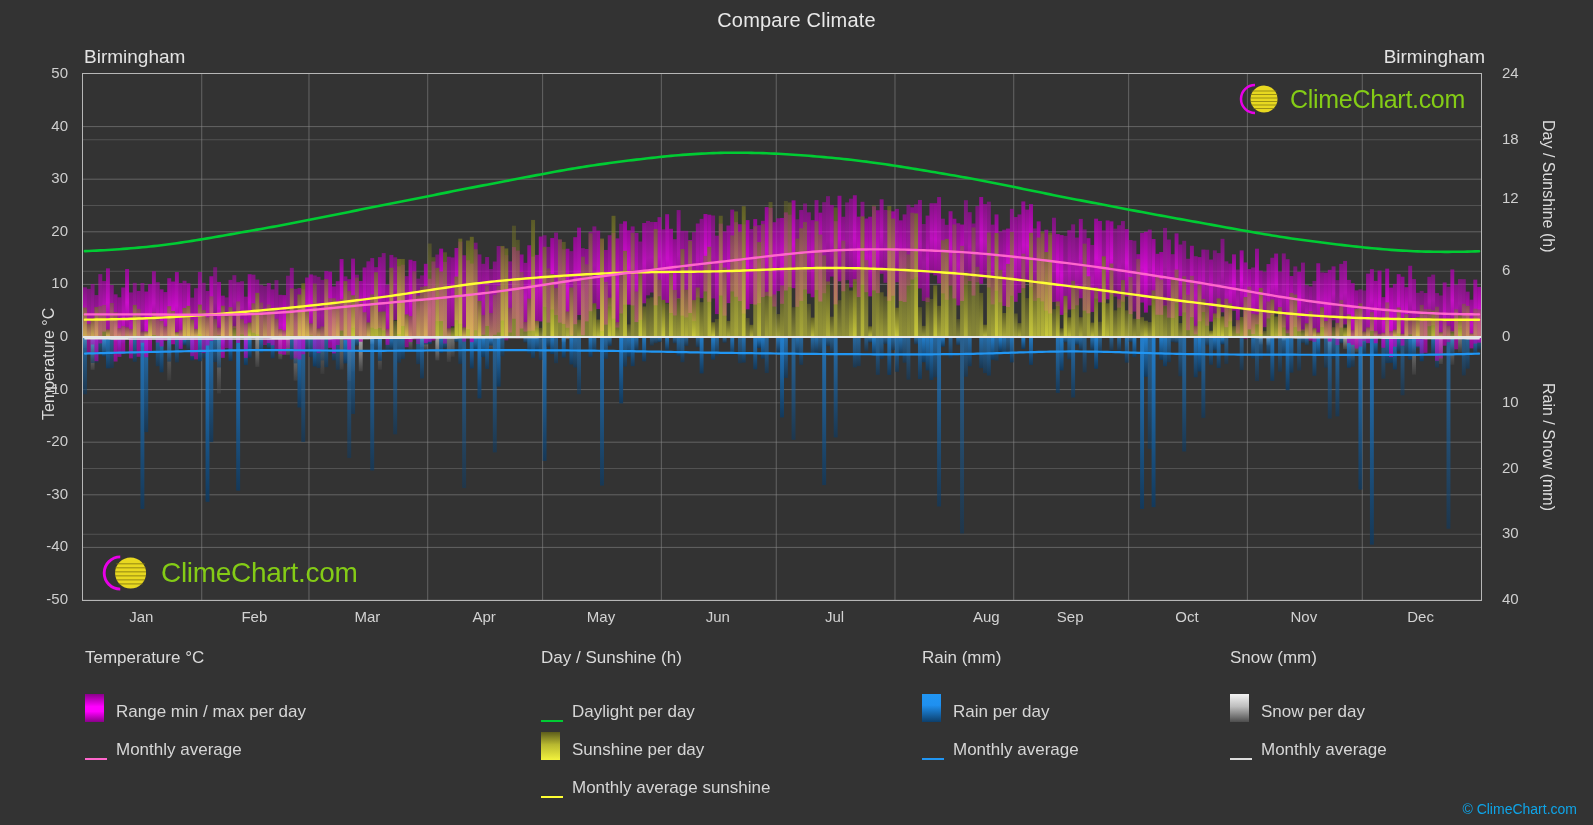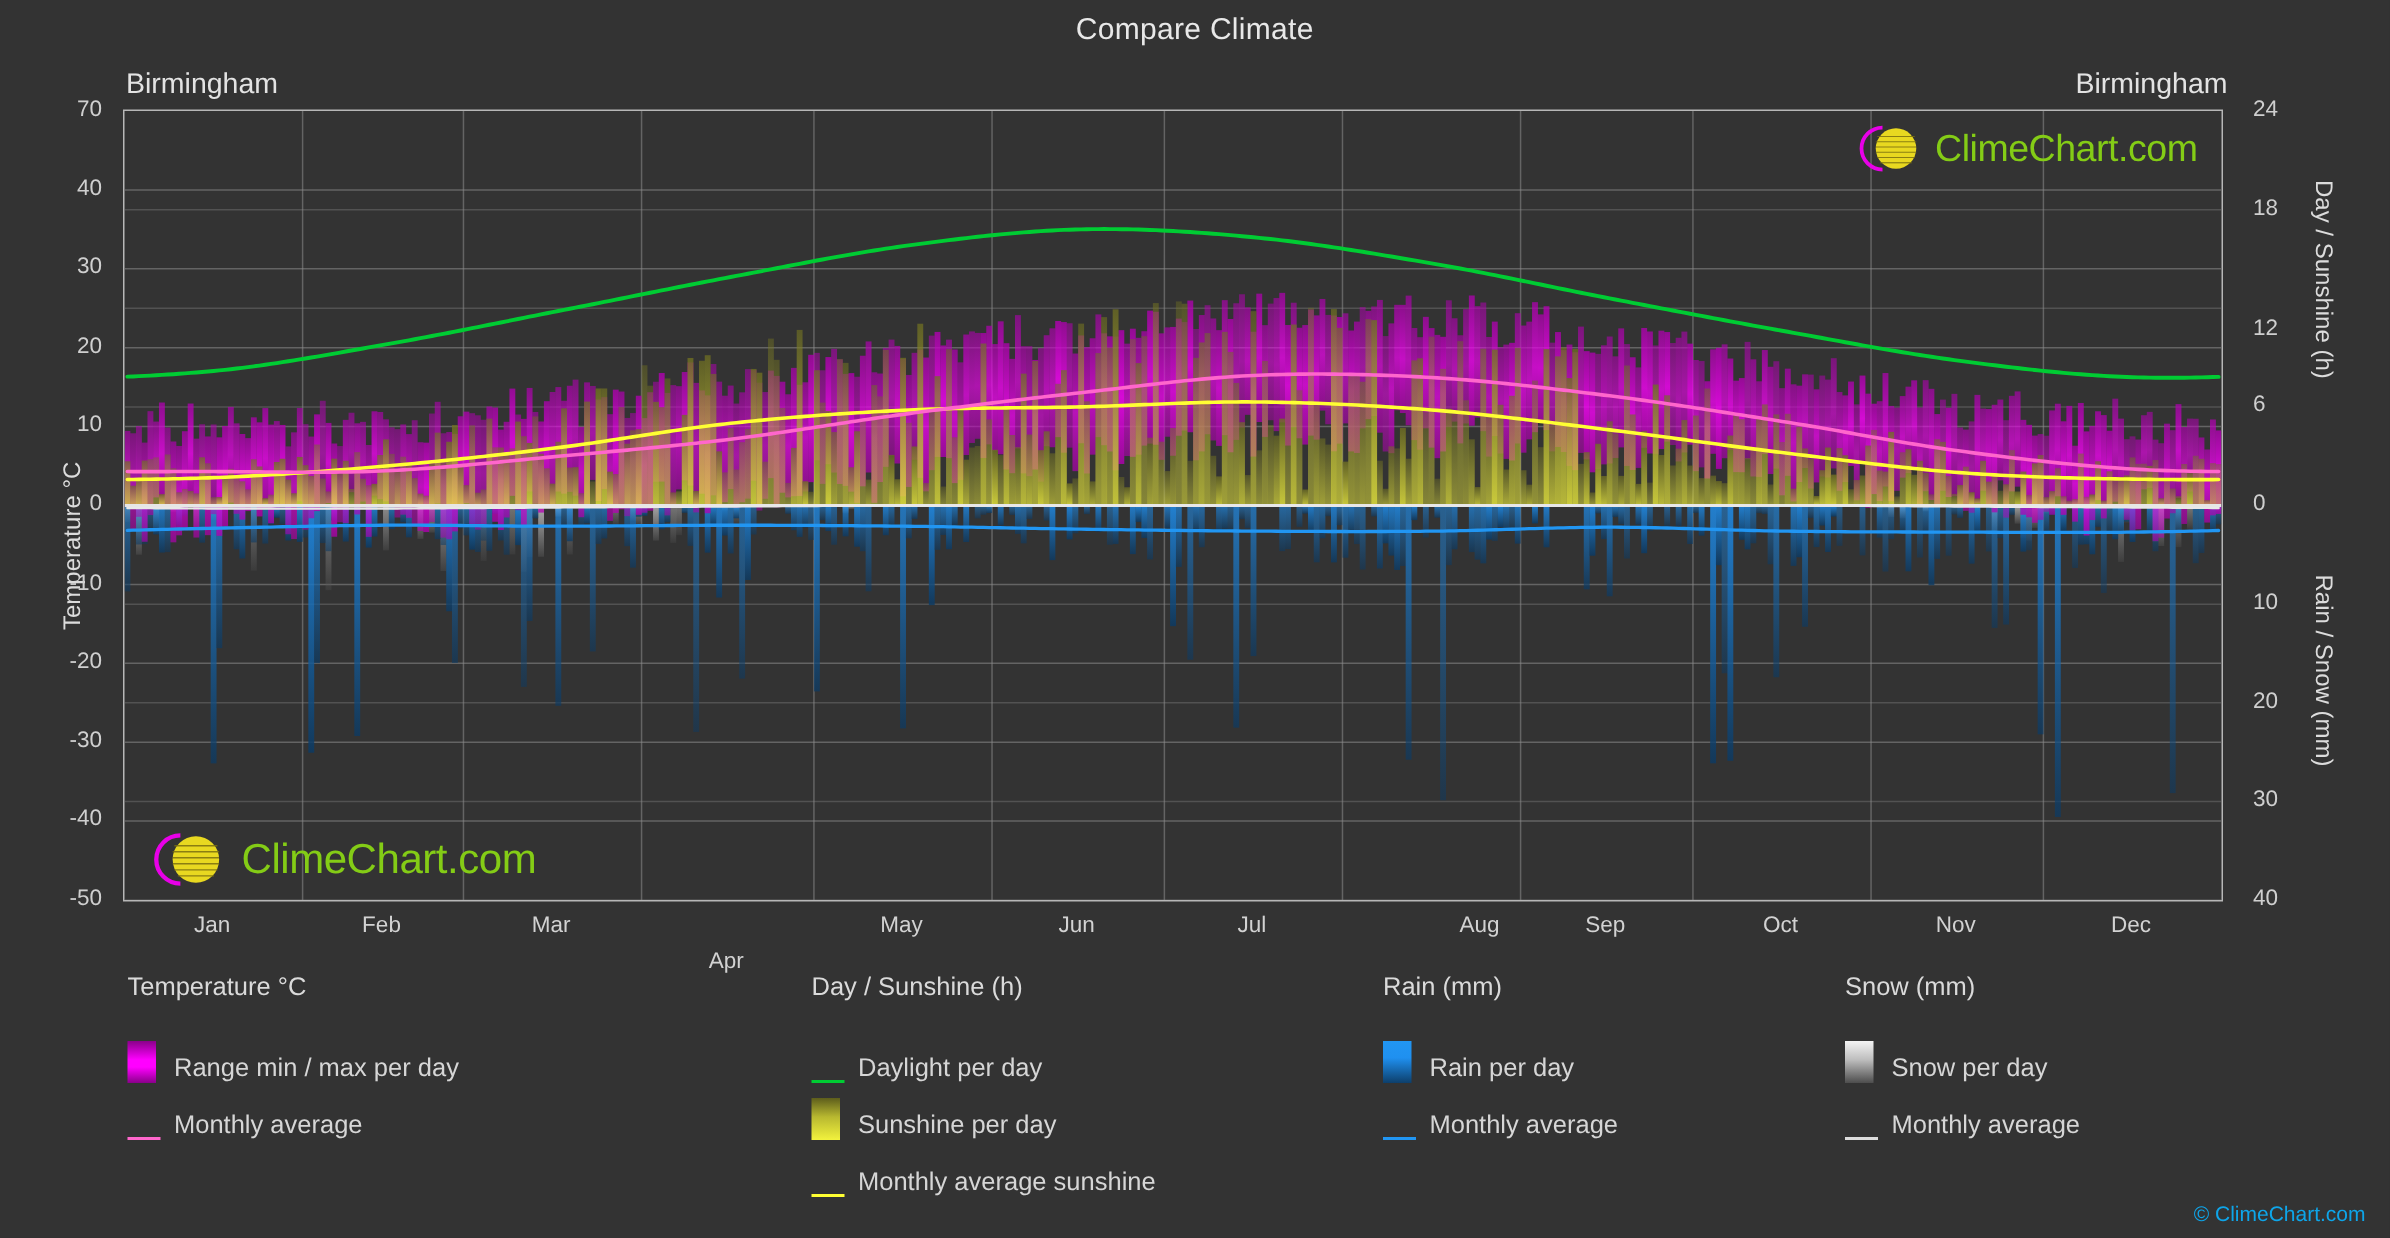--- a/index.html
+++ b/index.html
@@ -168,44 +168,44 @@
 <div id="chart-title">Compare Climate</div>
 
 <div class="station-label" id="station-left">Birmingham</div>
 <div class="station-label" id="station-right">Birmingham</div>
 
 <div class="axis-title" id="axis-temp">Temperature °C</div>
 <div class="axis-title" id="axis-daysun">Day / Sunshine (h)</div>
 <div class="axis-title" id="axis-rainsnow">Rain / Snow (mm)</div>
 
 <div id="ticks-layer">
-    <div class="tick-label tick-left" style="top: 64px; left: 0px; width: 68px;">70</div>
+    <div class="tick-label tick-left" style="top: 64px; left: 0px; width: 68px;">50</div>
     <div class="tick-label tick-left" style="top: 116.6px; left: 0px; width: 68px;">40</div>
     <div class="tick-label tick-left" style="top: 169.2px; left: 0px; width: 68px;">30</div>
     <div class="tick-label tick-left" style="top: 221.8px; left: 0px; width: 68px;">20</div>
     <div class="tick-label tick-left" style="top: 274.4px; left: 0px; width: 68px;">10</div>
     <div class="tick-label tick-left" style="top: 327px; left: 0px; width: 68px;">0</div>
     <div class="tick-label tick-left" style="top: 379.6px; left: 0px; width: 68px;">-10</div>
     <div class="tick-label tick-left" style="top: 432.2px; left: 0px; width: 68px;">-20</div>
     <div class="tick-label tick-left" style="top: 484.8px; left: 0px; width: 68px;">-30</div>
     <div class="tick-label tick-left" style="top: 537.4px; left: 0px; width: 68px;">-40</div>
     <div class="tick-label tick-left" style="top: 590px; left: 0px; width: 68px;">-50</div>
     <div class="tick-label tick-right" style="top: 64px; left: 1502px;">24</div>
     <div class="tick-label tick-right" style="top: 129.75px; left: 1502px;">18</div>
-    <div class="tick-label tick-right" style="top: 210px; left: 1502px;">12</div>
+    <div class="tick-label tick-right" style="top: 189px; left: 1502px;">12</div>
     <div class="tick-label tick-right" style="top: 261.25px; left: 1502px;">6</div>
     <div class="tick-label tick-right" style="top: 327px; left: 1502px;">0</div>
     <div class="tick-label tick-right" style="top: 392.75px; left: 1502px;">10</div>
     <div class="tick-label tick-right" style="top: 458.5px; left: 1502px;">20</div>
     <div class="tick-label tick-right" style="top: 524.25px; left: 1502px;">30</div>
     <div class="tick-label tick-right" style="top: 590px; left: 1502px;">40</div>
     <div class="tick-month" style="left: 141.367px;">Jan</div>
     <div class="tick-month" style="left: 254.356px;">Feb</div>
     <div class="tick-month" style="left: 367.345px;">Mar</div>
-    <div class="tick-month" style="left: 484.164px; margin-top: 24px;">Apr</div>
+    <div class="tick-month" style="left: 484.164px;">Apr</div>
     <div class="tick-month" style="left: 600.984px;">May</div>
     <div class="tick-month" style="left: 717.803px;">Jun</div>
     <div class="tick-month" style="left: 834.622px;">Jul</div>
     <div class="tick-month" style="left: 953.356px; margin-left: 33px;">Aug</div>
     <div class="tick-month" style="left: 1070.18px;">Sep</div>
     <div class="tick-month" style="left: 1186.99px;">Oct</div>
     <div class="tick-month" style="left: 1303.81px;">Nov</div>
     <div class="tick-month" style="left: 1420.63px;">Dec</div>
   </div>
 

